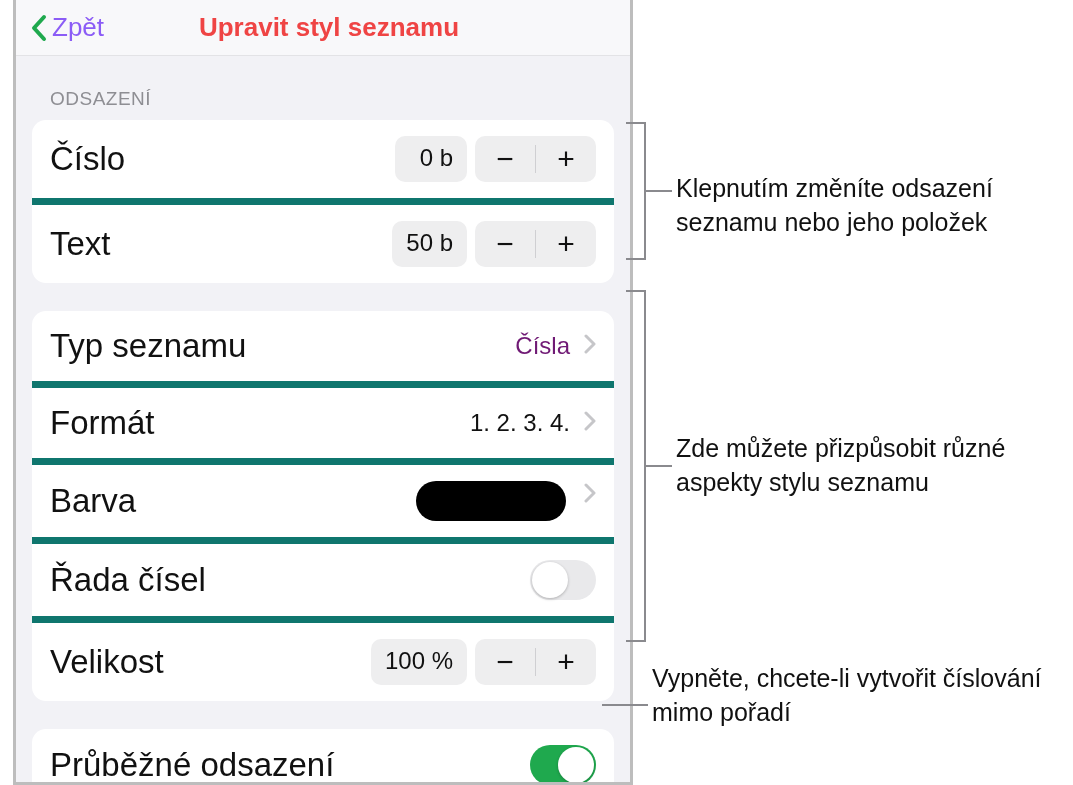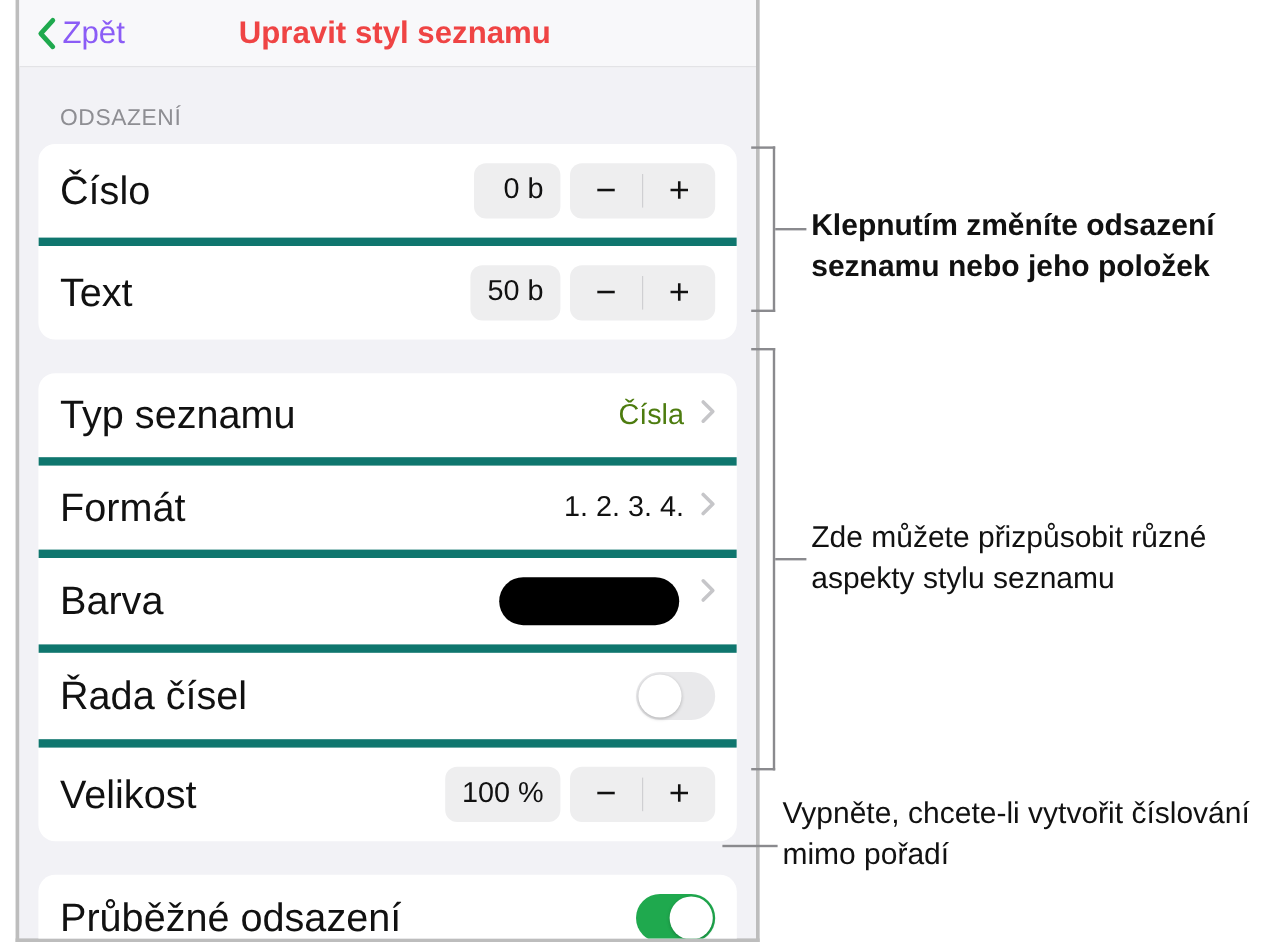--- a/index.html
+++ b/index.html
@@ -104,21 +104,21 @@
     color: #111;
     cursor: pointer;
     user-select: none;
   }
   .stepper-sep {
     width: 1px;
     height: 28px;
     background: #cfcfd2;
   }
   .row-value-gray {
-    color: #4d7c0f;
+    color: #701a75;
     font-size: 24px;
     margin-right: 6px;
   }
   .row-value-black {
     color: #111;
     font-size: 24px;
     margin-right: 6px;
   }
   .chevron {
     color: #c6c6c9;
@@ -275,20 +275,20 @@
           <div class="knob"></div>
         </div>
       </div>
     </div>
   </div>
 
 </div>
 
 <div class="bracket" style="left:626px; top:122px; width:20px; height:138px;"></div>
 <div class="leader" style="left:646px; top:190px; width:26px;"></div>
-<div class="callout" style="left:676px; top:172px; width:380px;font-weight:bold;">Klepnutím změníte odsazení seznamu nebo jeho položek</div>
+<div class="callout" style="left:676px; top:172px; width:380px;">Klepnutím změníte odsazení seznamu nebo jeho položek</div>
 
 <div class="bracket" style="left:626px; top:290px; width:20px; height:352px;"></div>
 <div class="leader" style="left:646px; top:465px; width:26px;"></div>
 <div class="callout" style="left:676px; top:432px; width:380px;">Zde můžete přizpůsobit různé aspekty stylu seznamu</div>
 
 <div class="leader" style="left:602px; top:704px; width:46px;"></div>
 <div class="callout" style="left:652px; top:662px; width:400px;">Vypněte, chcete-li vytvořit číslování mimo pořadí</div>
 
 </body></html>

